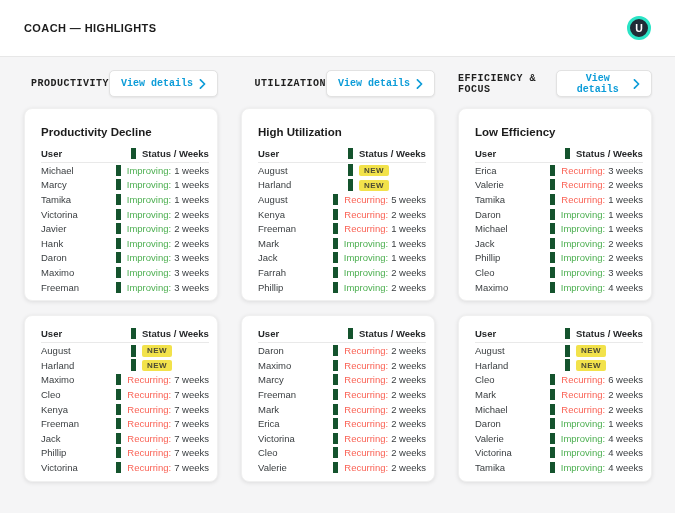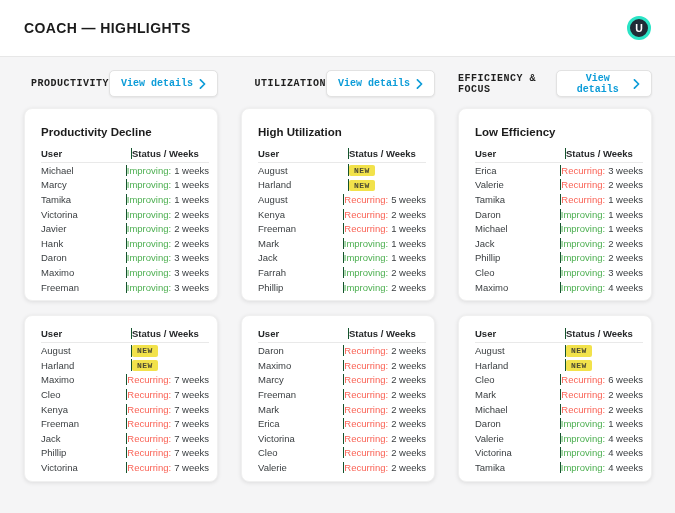--- a/index.html
+++ b/index.html
@@ -17,21 +17,21 @@
     color:#212121;
     -webkit-font-smoothing:antialiased;
   }
   
   .topbar{
     height:57px;background:#FFFFFF;border-bottom:1px solid #E7E7E7;
     display:flex;align-items:center;justify-content:space-between;
     padding:0 24px;
   }
   .app-title{
-    font-size:14px;font-weight:bold;letter-spacing:.4px;color:#1B1B1B;
+    font-size:11px;font-weight:bold;letter-spacing:.4px;color:#1B1B1B;
   }
   .avatar{
     width:24px;height:24px;border-radius:50%;
     background:#202B36;border:3px solid var(--ring);
     color:#FFFFFF;font-size:10.5px;font-weight:bold;
     display:flex;align-items:center;justify-content:center;
     cursor:pointer;
   }
   
   .content{
@@ -68,33 +68,32 @@
     line-height:16px;margin:4px 0 7px;
   }
   .trow{display:flex;align-items:center;}
   .thead{
     height:16px;border-bottom:1px solid #E9E9E9;padding-bottom:3px;
     font-size:9.5px;font-weight:bold;color:#27292B;
   }
   .tbody .trow{height:14.6px;font-size:9.5px;color:#3C4043;}
   .cell-user{flex:1 1 auto;white-space:nowrap;}
   .cell-status{
-    flex:0 0 78px;border-left:1px solid #14532d;
+    flex:0 0 78px;border-left:5px solid #14532d;padding-left:6px;
     white-space:nowrap;overflow:visible;
   }
   .st{font-weight:normal;}
   .st.imp{color:var(--green);}
   .st.rec{color:var(--red);}
   .wk{color:#3C4043;margin-left:3px;}
   .badge{
     display:inline-block;background:var(--badge);color:#4C4A33;
     font-size:8px;font-weight:bold;letter-spacing:.4px;
     padding:2px 5px 1.5px;border-radius:2px;line-height:1;
     vertical-align:middle;
-    font-family:Liberation Mono, monospace;
   }
 </style>
 </head>
 <body>
 
 <header class="topbar">
   <div class="app-title">COACH — HIGHLIGHTS</div>
   <div class="avatar">
     <span>U</span>
   </div>

